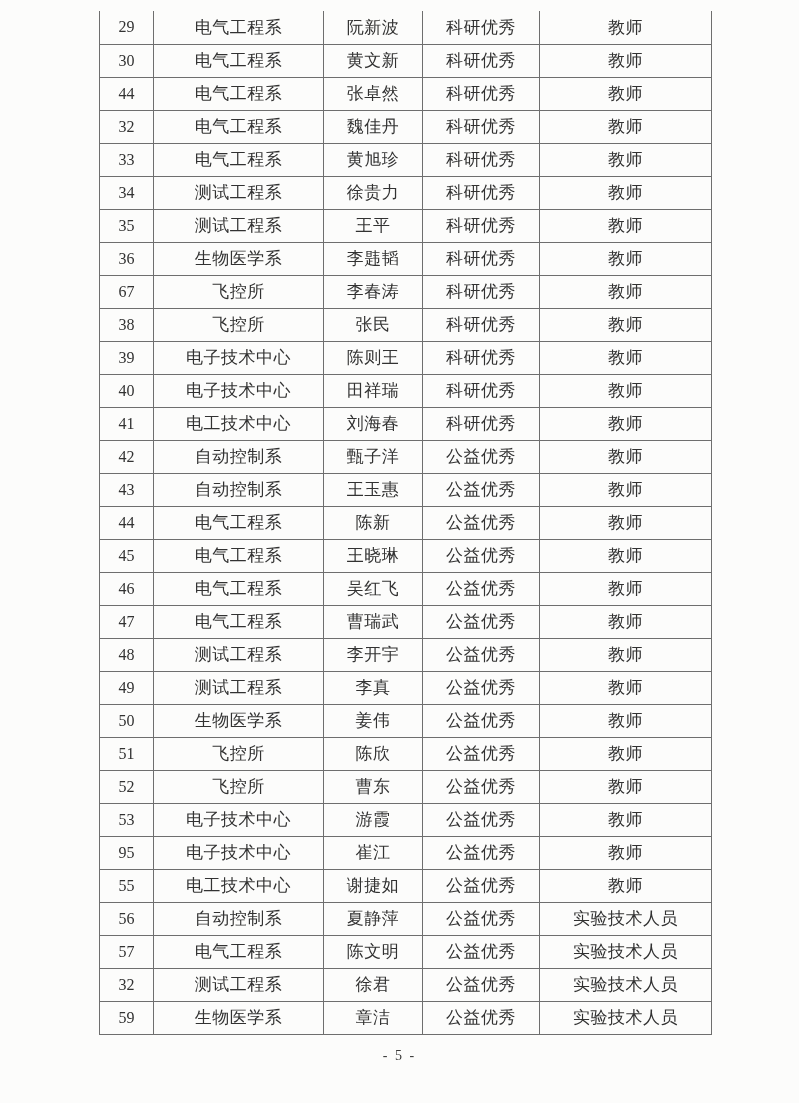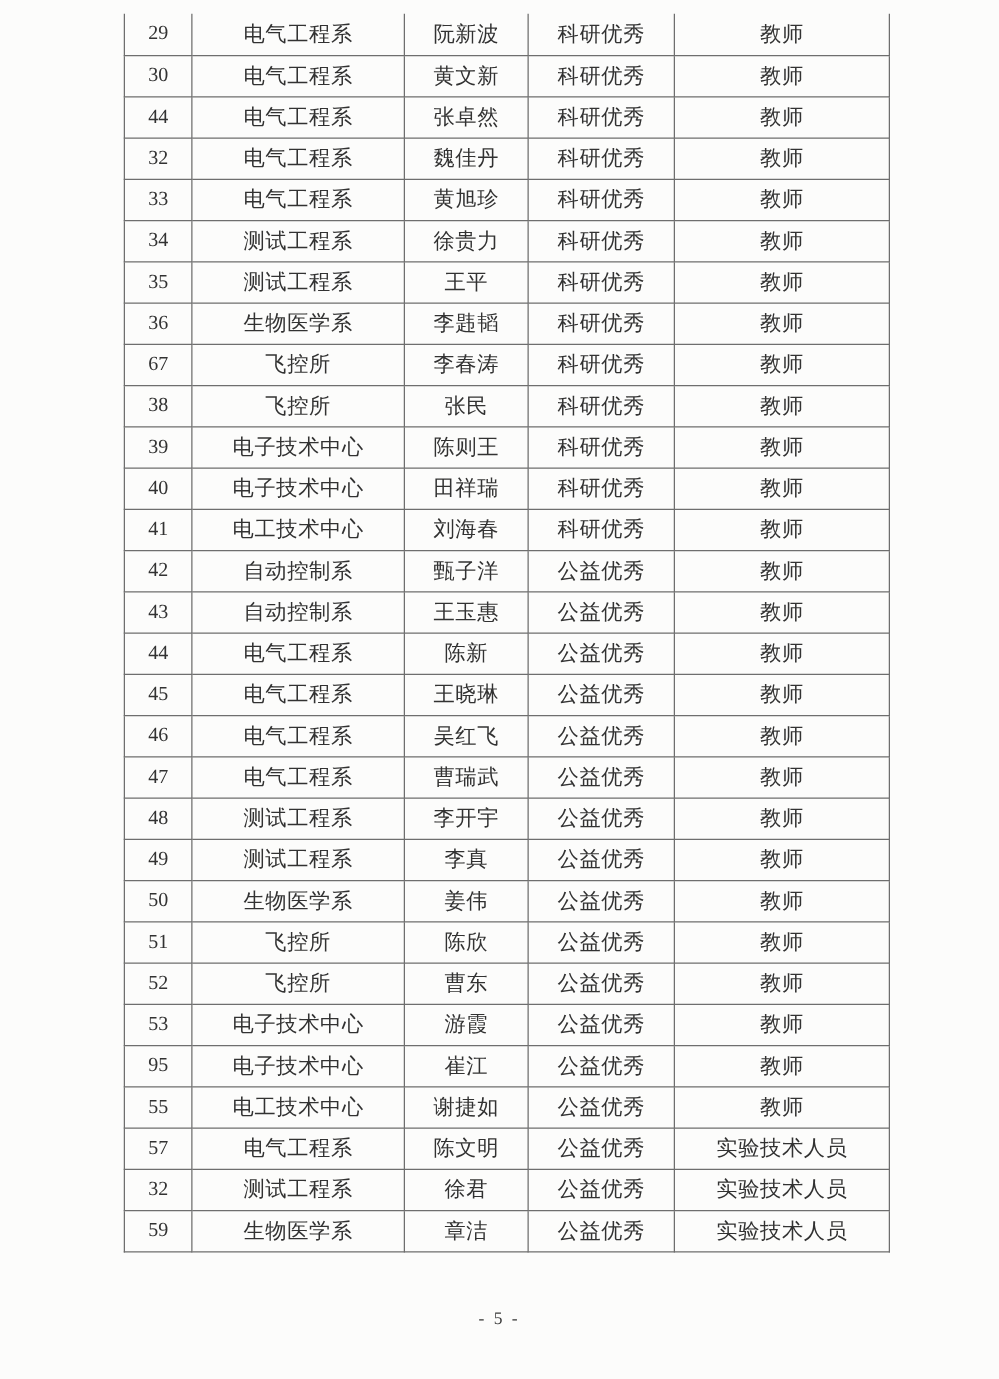--- a/index.html
+++ b/index.html
@@ -286,20 +286,27 @@
   </tr>
 
   <tr>
     <td class="col-no">55</td>
     <td class="col-dept">电工技术中心</td>
     <td class="col-name">谢捷如</td>
     <td class="col-award">公益优秀</td>
     <td class="col-role">教师</td>
   </tr>
 
+  <tr>
+    <td class="col-no">56</td>
+    <td class="col-dept">自动控制系</td>
+    <td class="col-name">夏静萍</td>
+    <td class="col-award">公益优秀</td>
+    <td class="col-role">实验技术人员</td>
+  </tr>
 
   <tr>
     <td class="col-no">57</td>
     <td class="col-dept">电气工程系</td>
     <td class="col-name">陈文明</td>
     <td class="col-award">公益优秀</td>
     <td class="col-role">实验技术人员</td>
   </tr>
 
   <tr>

